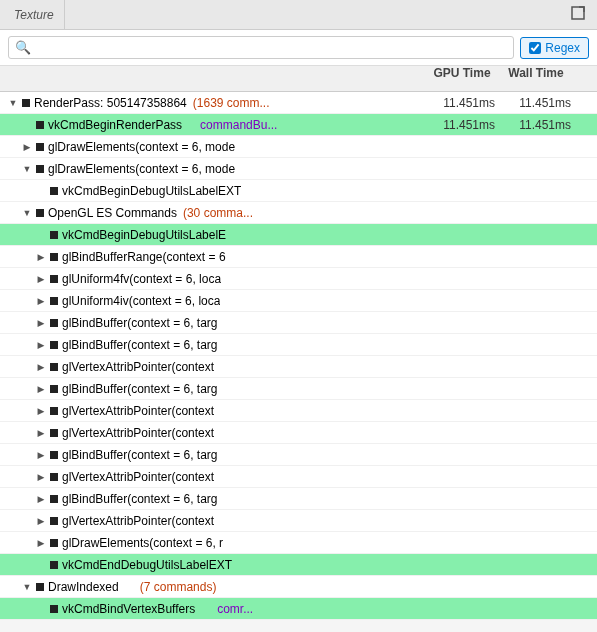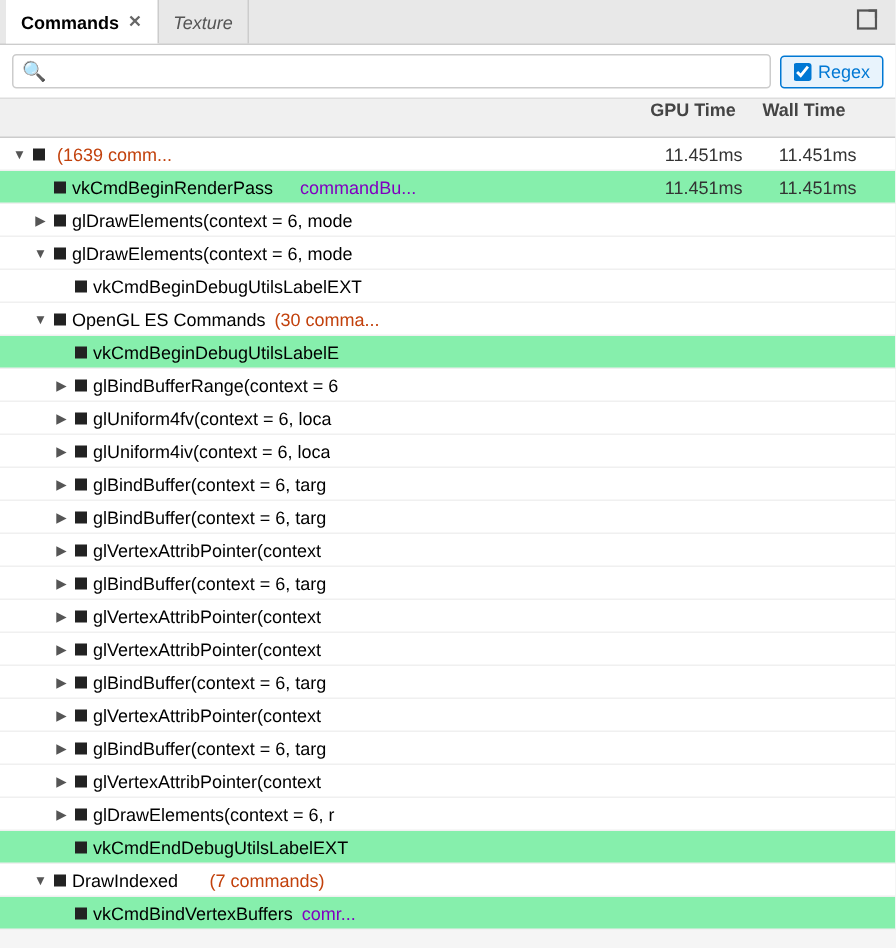--- a/index.html
+++ b/index.html
@@ -225,24 +225,20 @@
       color: #8000c0;
     }
     .gray-text {
       color: #c2410c;
     }
   </style>
 </head>
 <body>
 
 <div class="tab-bar">
-  <div class="tab active">
-    <span>Commands</span>
-    <span class="close-btn">✕</span>
-  </div>
   <div class="tab inactive">
     <span>Texture</span>
   </div>
   <div class="maximize-btn">
     <svg width="14" height="14" viewBox="0 0 14 14">
       <rect x="1" y="1" width="12" height="12" fill="none" stroke="#555" stroke-width="1.5"></rect>
       <polyline points="8,1 13,1 13,6" fill="none" stroke="#555" stroke-width="1.5"></polyline>
     </svg>
   </div>
 </div>
@@ -264,20 +260,21 @@
     <div class="col-gpu">GPU Time</div>
     <div class="col-wall">Wall Time</div>
   </div>
 
   <div class="table-body" id="table-body">
   <div class="row">
         <div class="row-name">
           <span class="indent" style="width: 0px; display: inline-block; flex-shrink: 0;"></span>
           <span class="expand-btn">▼</span>
           <span class="black-square"></span>
+          <span class="item-label">RenderPass: 505147358864</span>
           <span class="gray-text" style="margin-left: 4px; flex-shrink: 0;">(1639 comm...</span>
         </div>
         <div class="row-gpu">11.451ms</div>
         <div class="row-wall">11.451ms</div>
       </div>
       <div class="row highlighted">
         <div class="row-name">
           <span class="indent" style="width: 14px; display: inline-block; flex-shrink: 0;"></span>
           <span class="expand-placeholder"></span>
           <span class="black-square"></span>
@@ -498,19 +495,19 @@
         </div>
         <div class="row-gpu"></div>
         <div class="row-wall"></div>
       </div>
       <div class="row highlighted">
         <div class="row-name">
           <span class="indent" style="width: 28px; display: inline-block; flex-shrink: 0;"></span>
           <span class="expand-placeholder"></span>
           <span class="black-square"></span>
           <span class="item-label">vkCmdBindVertexBuffers</span>
-          <span class="purple-text" style="margin-left: 4px; flex-shrink: 0;">comr...</span>
+          <span class="purple-text" style="margin-left: 20px; flex-shrink: 0;">comr...</span>
         </div>
         <div class="row-gpu"></div>
         <div class="row-wall"></div>
       </div>
     </div>
 </div>
 
 </body></html>

